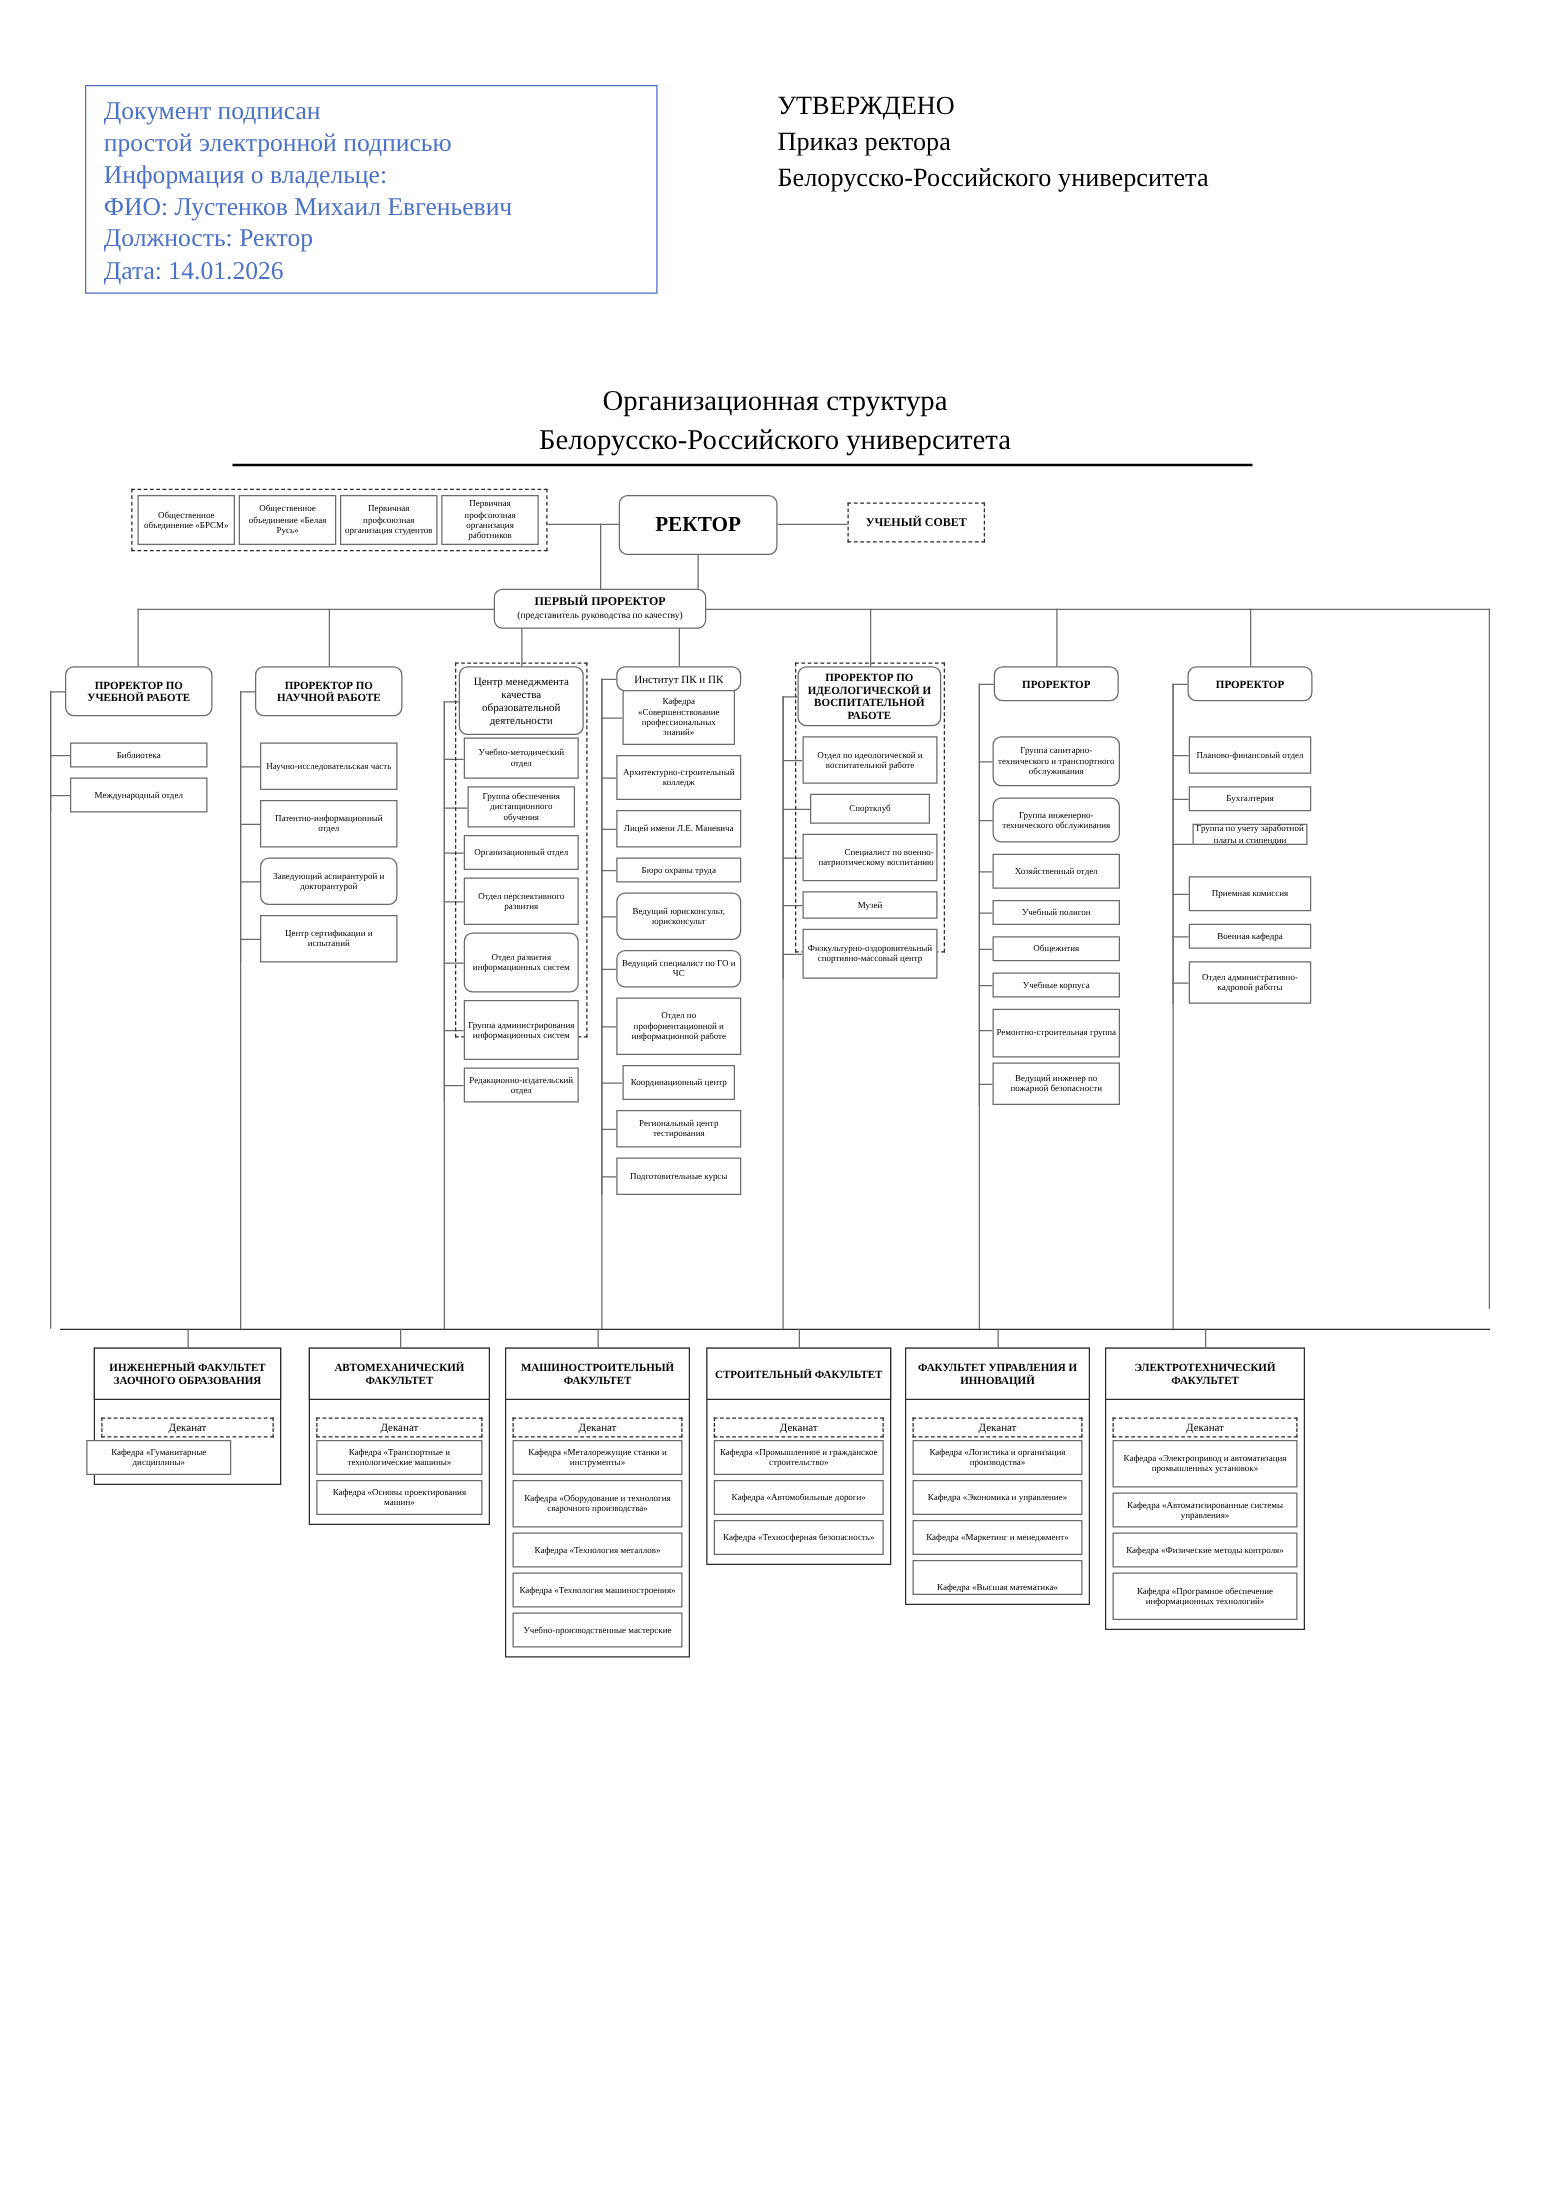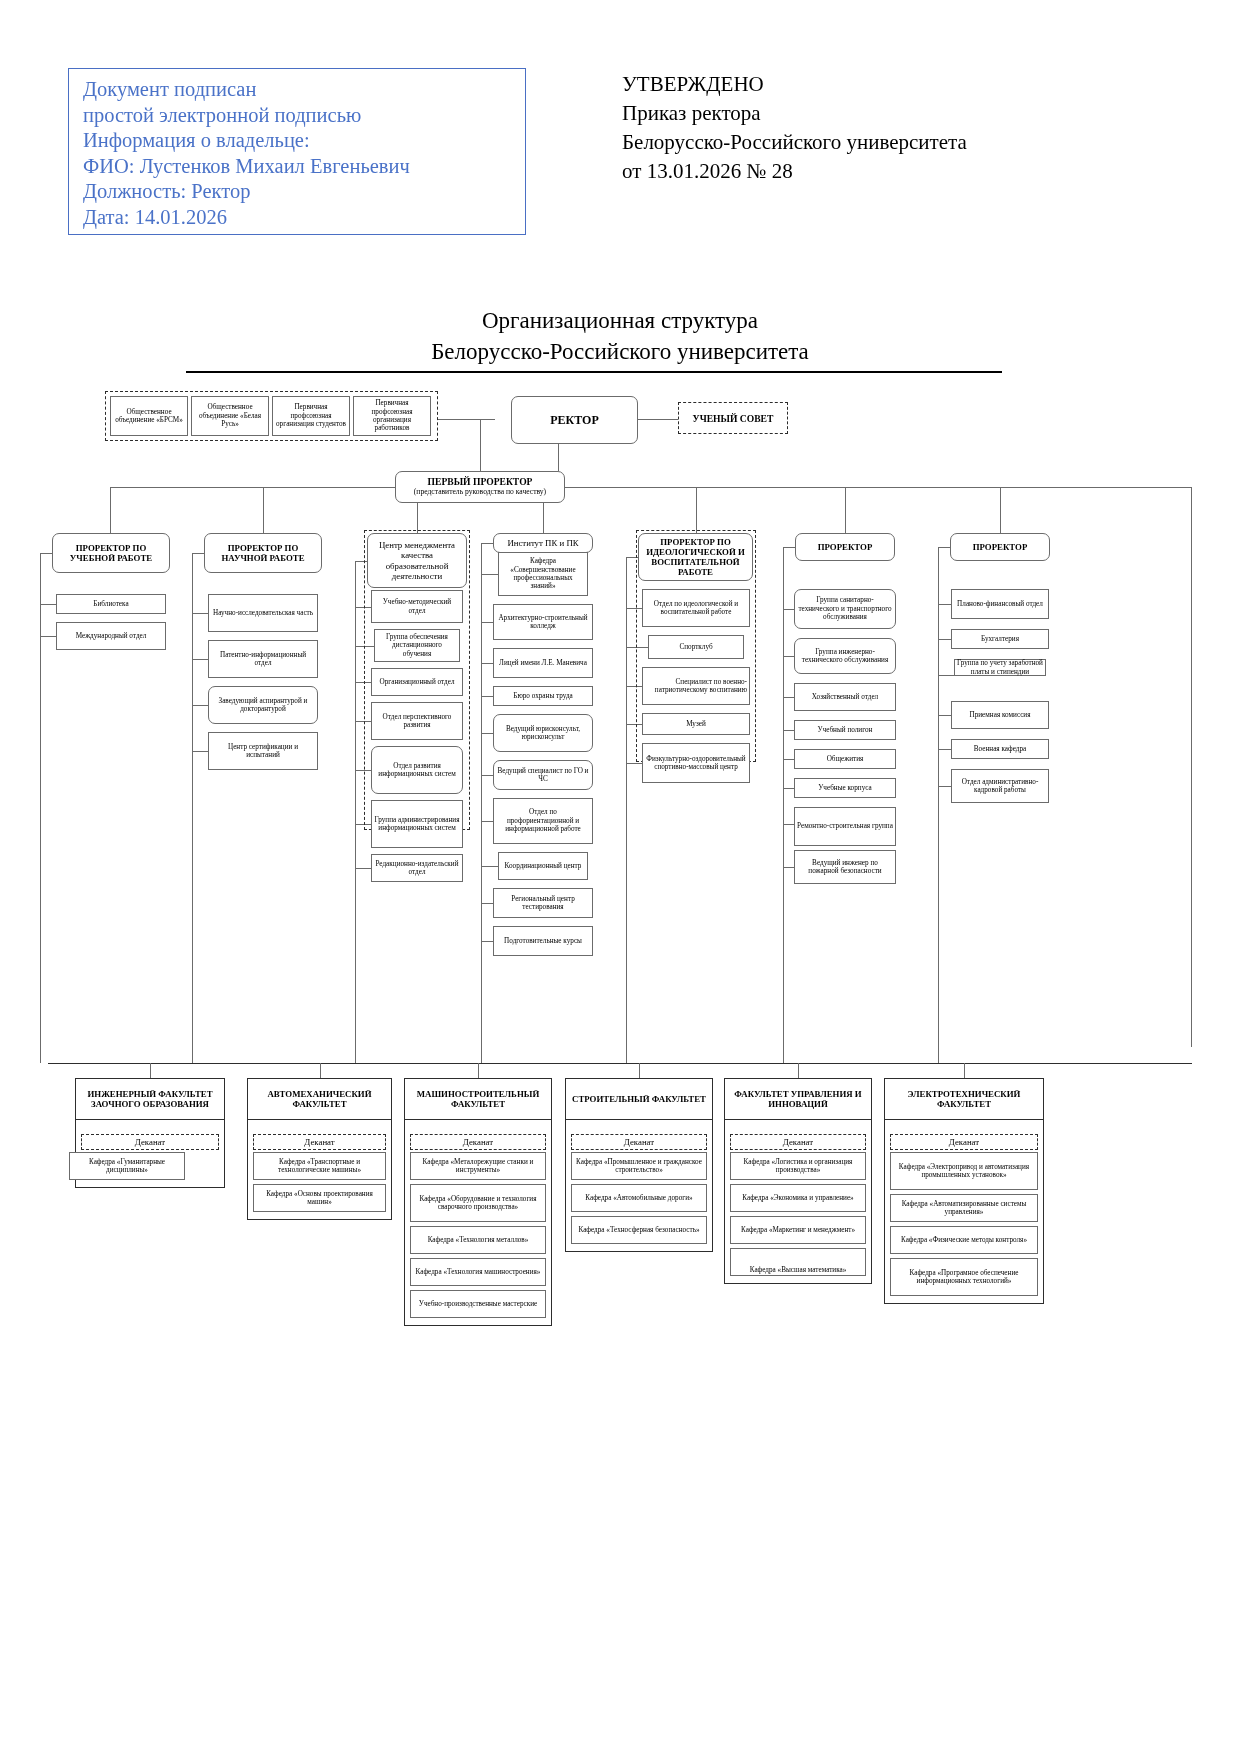--- a/index.html
+++ b/index.html
@@ -44,21 +44,21 @@
     display:flex;align-items:center;justify-content:center;
     text-align:center;font-size:8.1px;line-height:9.6px;
     padding:1px 2px;z-index:5;
   }
   .bx.thick{border:1.6px solid #2d2d2d;}
   .bx.dash{border:1.2px dashed #2b2b2b;}
   .bx.round{border-radius:7px;}
   .bx.b{font-weight:bold;}
   .bx.t9{font-size:8.8px;line-height:10.2px;}
   .bx.t10{font-size:9.6px;line-height:11px;}
-  .bx.t13{font-size:12px;line-height:16px;margin-left:16px;}
+  .bx.t13{font-size:17px;line-height:16px;}
   .bx.t7{font-size:7.2px;line-height:8.4px;}
 
   .grp{
     position:absolute;box-sizing:border-box;
     border:1.2px dashed #2b2b2b;z-index:2;
   }
   .lbl{display:block;}
 
   
   .ln{position:absolute;background:#6b6b6b;z-index:1;}
@@ -77,21 +77,20 @@
     <div>Информация о владельце:</div>
     <div>ФИО: Лустенков Михаил Евгеньевич</div>
     <div>Должность: Ректор</div>
     <div>Дата: 14.01.2026</div>
   </div>
 
   <div id="approval">
     <div>УТВЕРЖДЕНО</div>
     <div>Приказ ректора</div>
     <div>Белорусско-Российского университета</div>
-    <div>от 13.01.2026 № 28</div>
   </div>
 
   <div id="chart-title">
     <div>Организационная структура</div>
     <div>Белорусско-Российского университета</div>
   </div>
   <div id="title-rule"></div>
 
   <div id="chart">
       <div class="grp" style="left: 105px; top: 391px; width: 333px; height: 50px;"></div>

